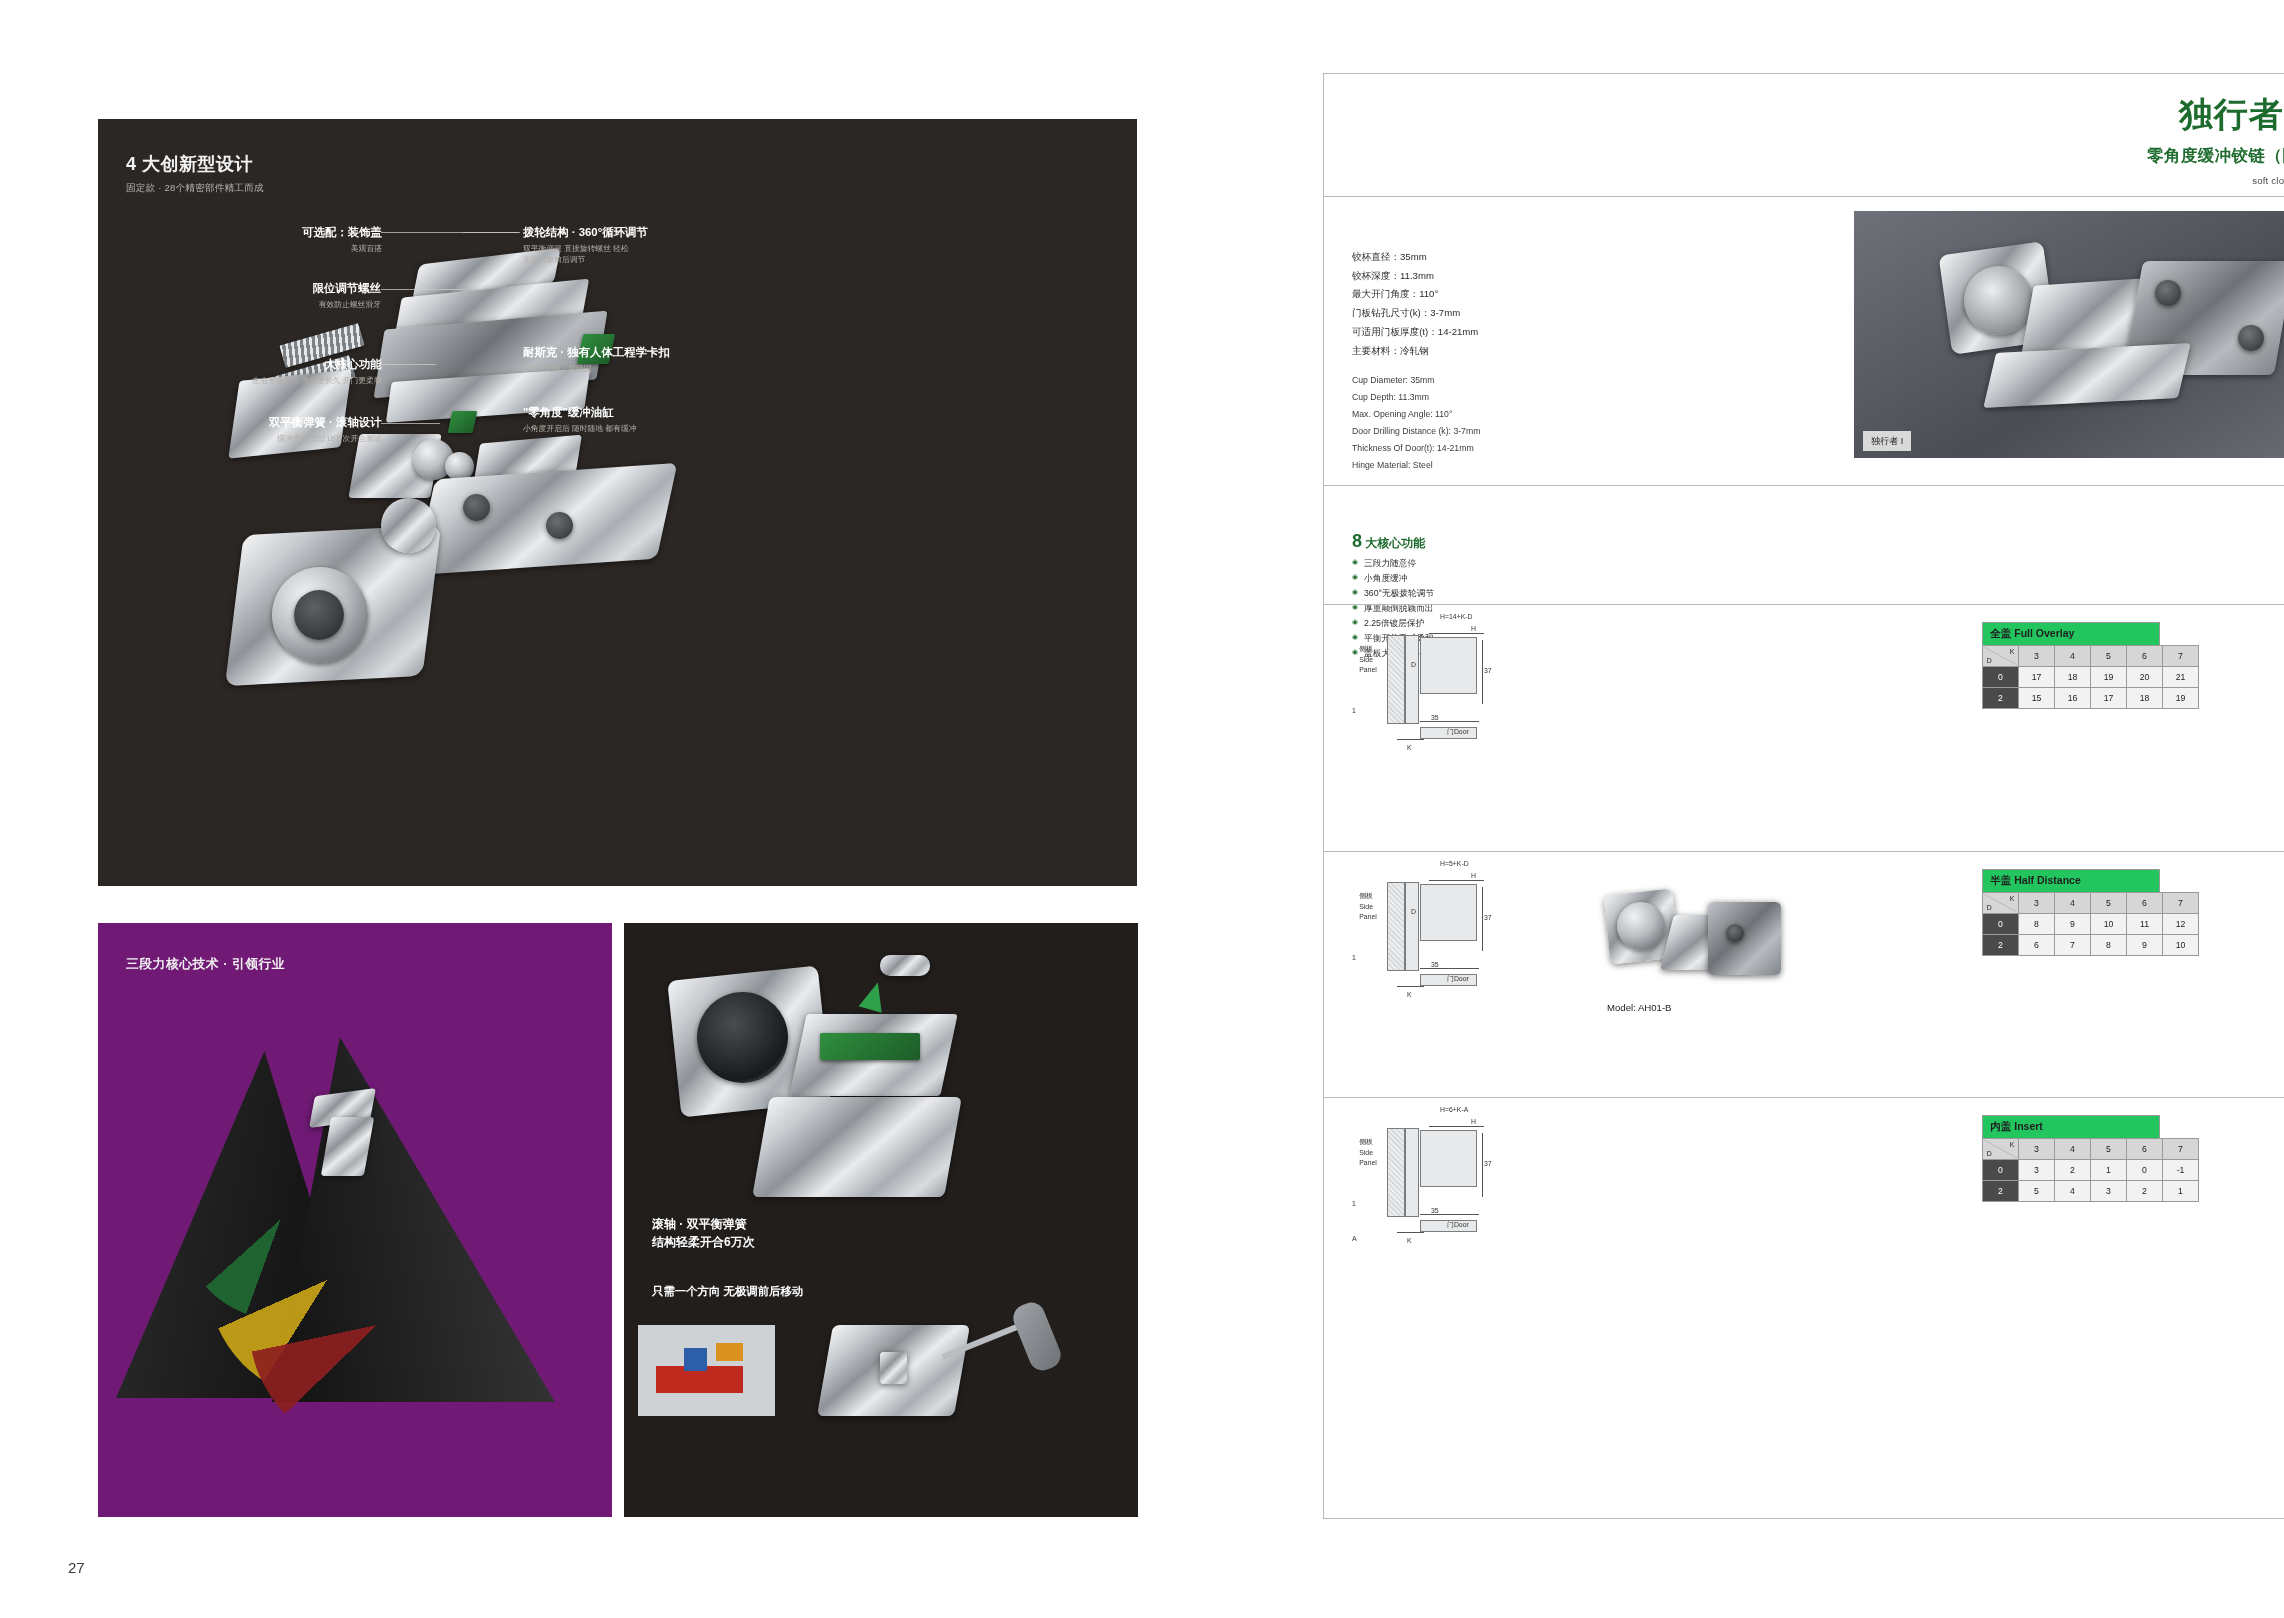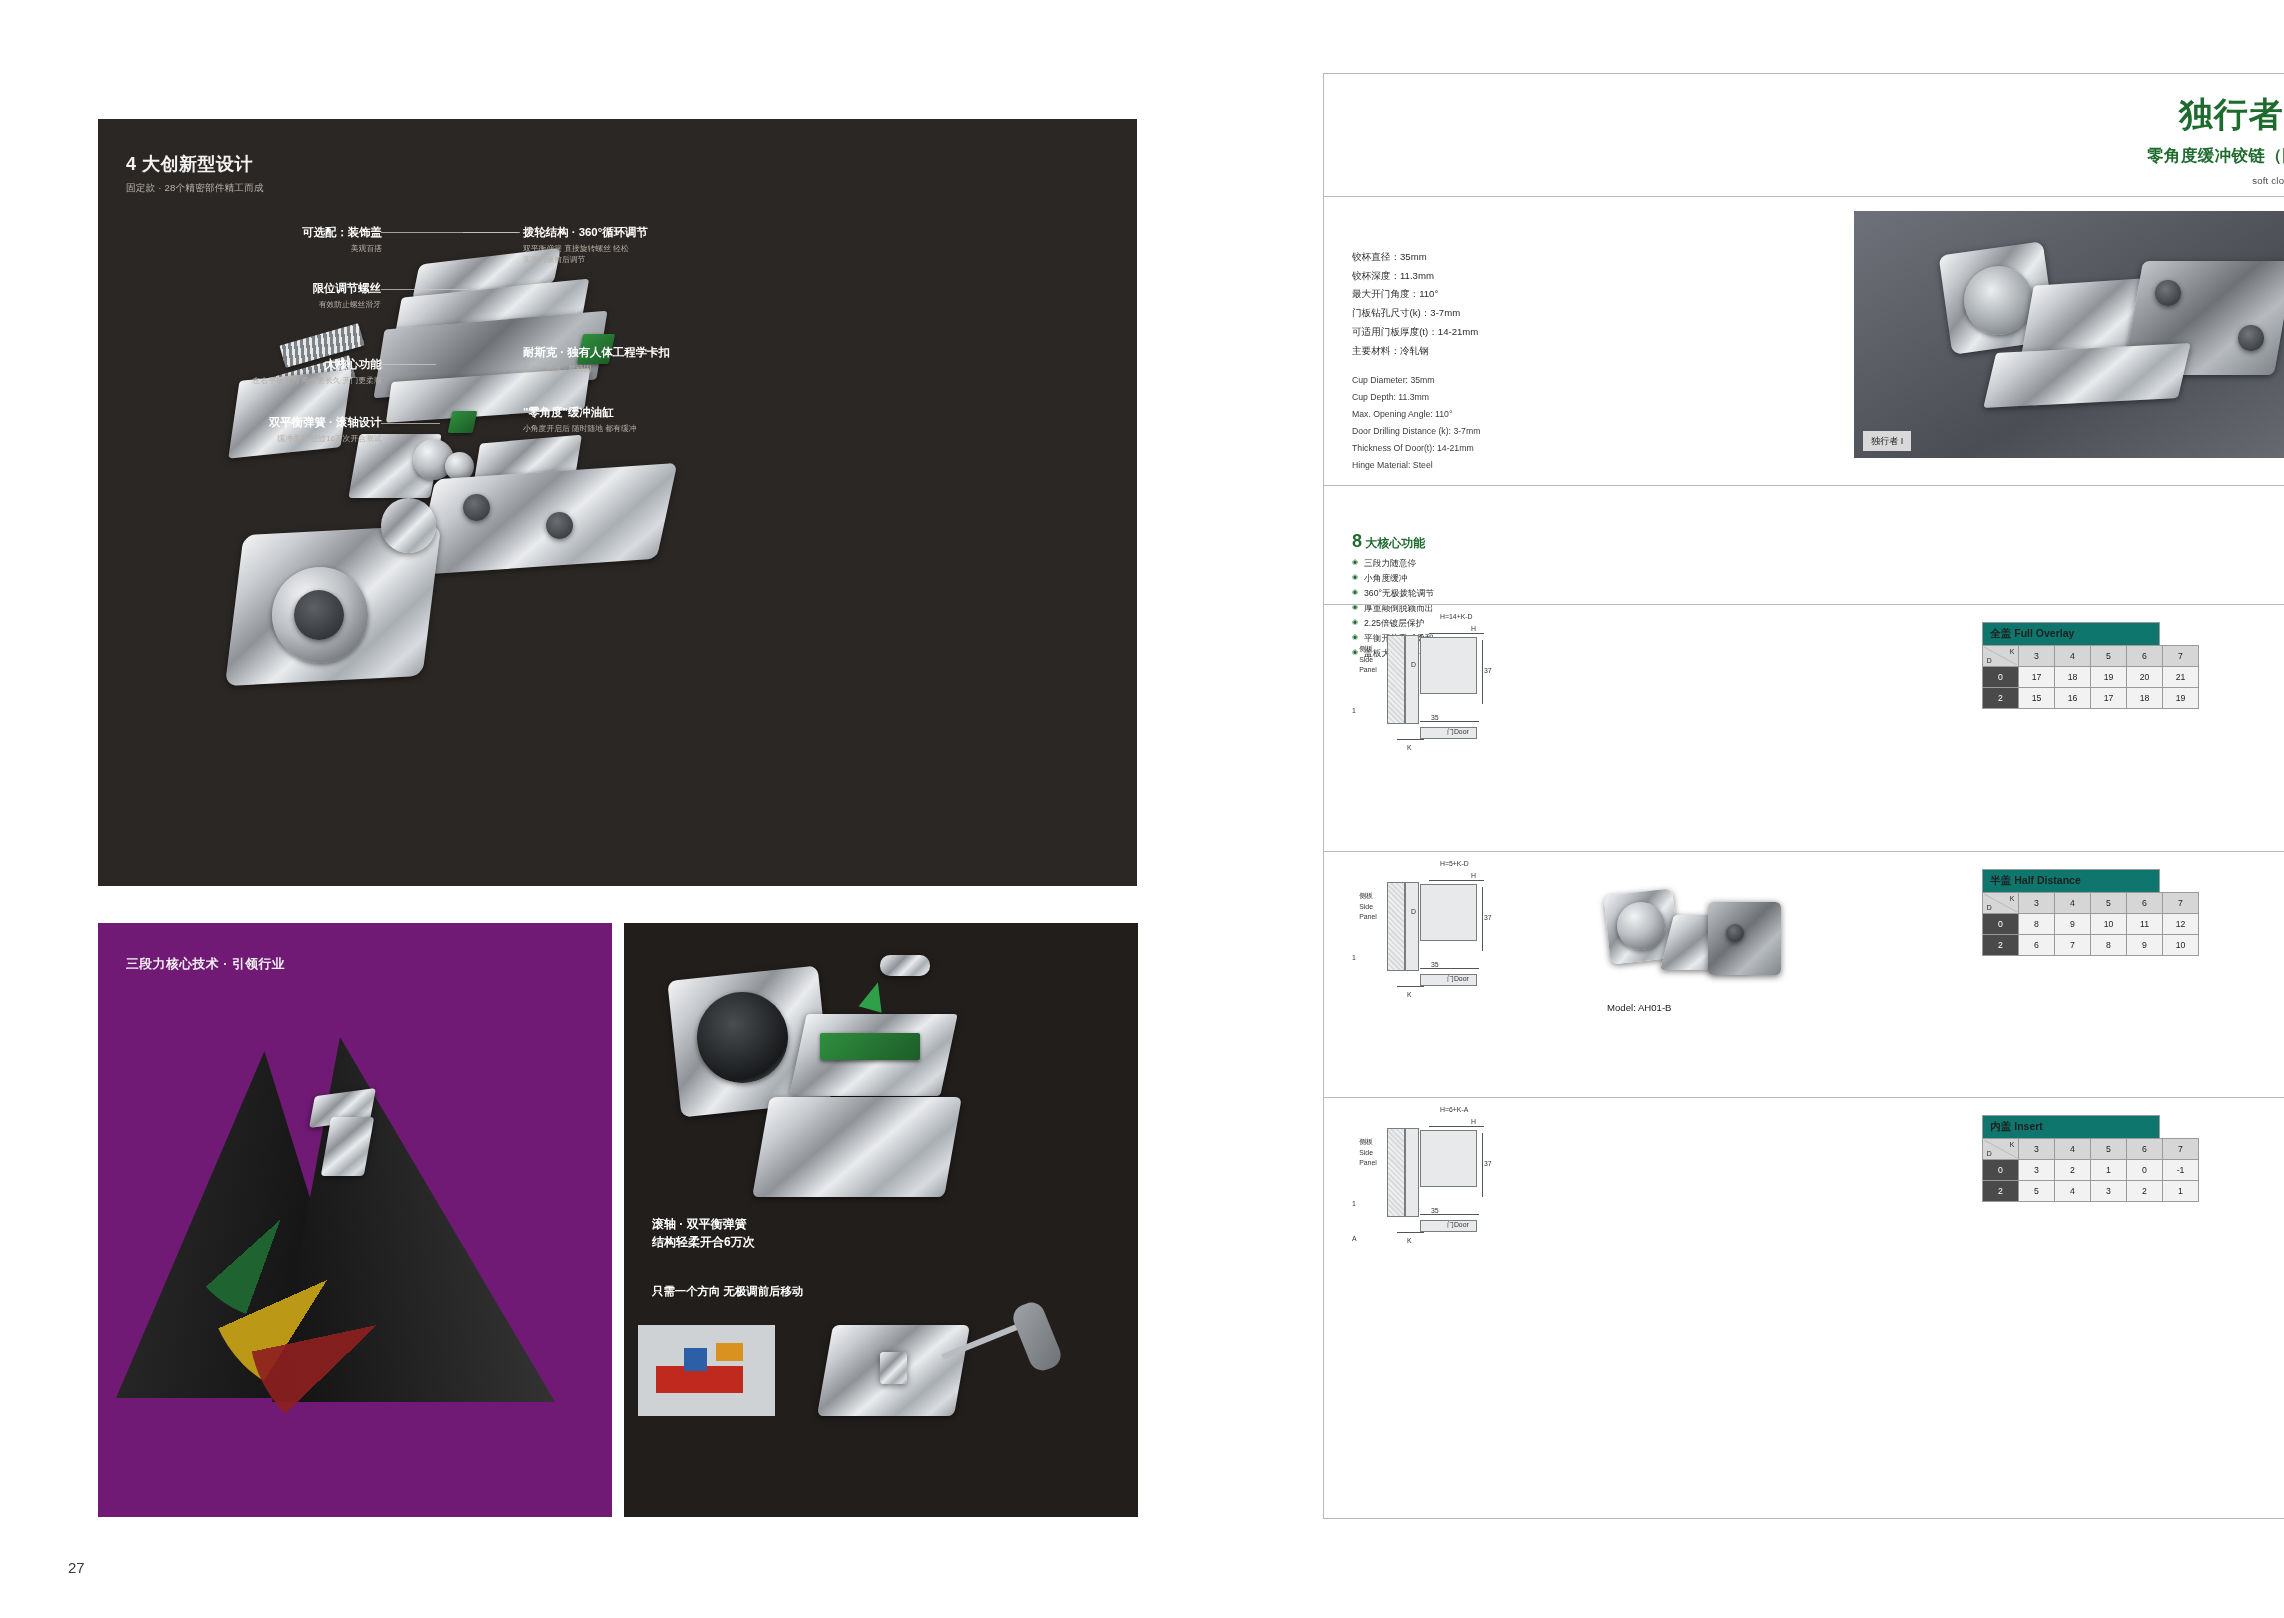--- a/index.html
+++ b/index.html
@@ -79,21 +79,21 @@
   .dpanel{position:absolute;background:#e8e9ea;border:0.5px solid #7a7d80;}
   .dpanel.hatch{background:repeating-linear-gradient(45deg,#d8dadc 0 1.8px,#eceef0 1.8px 3.7px);}
 
   .model-cap{position:absolute;font-size:9.6px;color:#222;}
 
   table.ov{position:absolute;border-collapse:collapse;font-size:8.7px;}
   table.ov td,table.ov th{border:0.5px solid #9a9a9a;width:33px;height:18px;text-align:center;font-weight:normal;color:#222;}
   table.ov .hdrcell{background:#d6d6d6;}
   table.ov .dk{background:#4a4a4a;color:#fff;}
   table.ov .lt{background:#f2f2f2;}
-  .ovtitle{position:absolute;background:#0f766e;border:0.5px solid #9a9a9a;font-size:10.5px;font-weight:bold;
+  .ovtitle{position:absolute;background:#22c55e;border:0.5px solid #9a9a9a;font-size:10.5px;font-weight:bold;
     color:#1f1f1f;padding:4.1px 7.3px;width:178px;box-sizing:border-box;}
   .dkcorner{position:relative;}
   .dkcorner .dcell{position:relative;width:33px;height:18px;}
   .slash{position:absolute;left:0;top:0;width:100%;height:100%;}
   .dkcorner .dtop{position:absolute;right:2.7px;top:0.9px;font-size:6.9px;}
   .dkcorner .dbot{position:absolute;left:2.7px;bottom:0.9px;font-size:6.9px;}
 </style>
 </head>
 <body>
 

